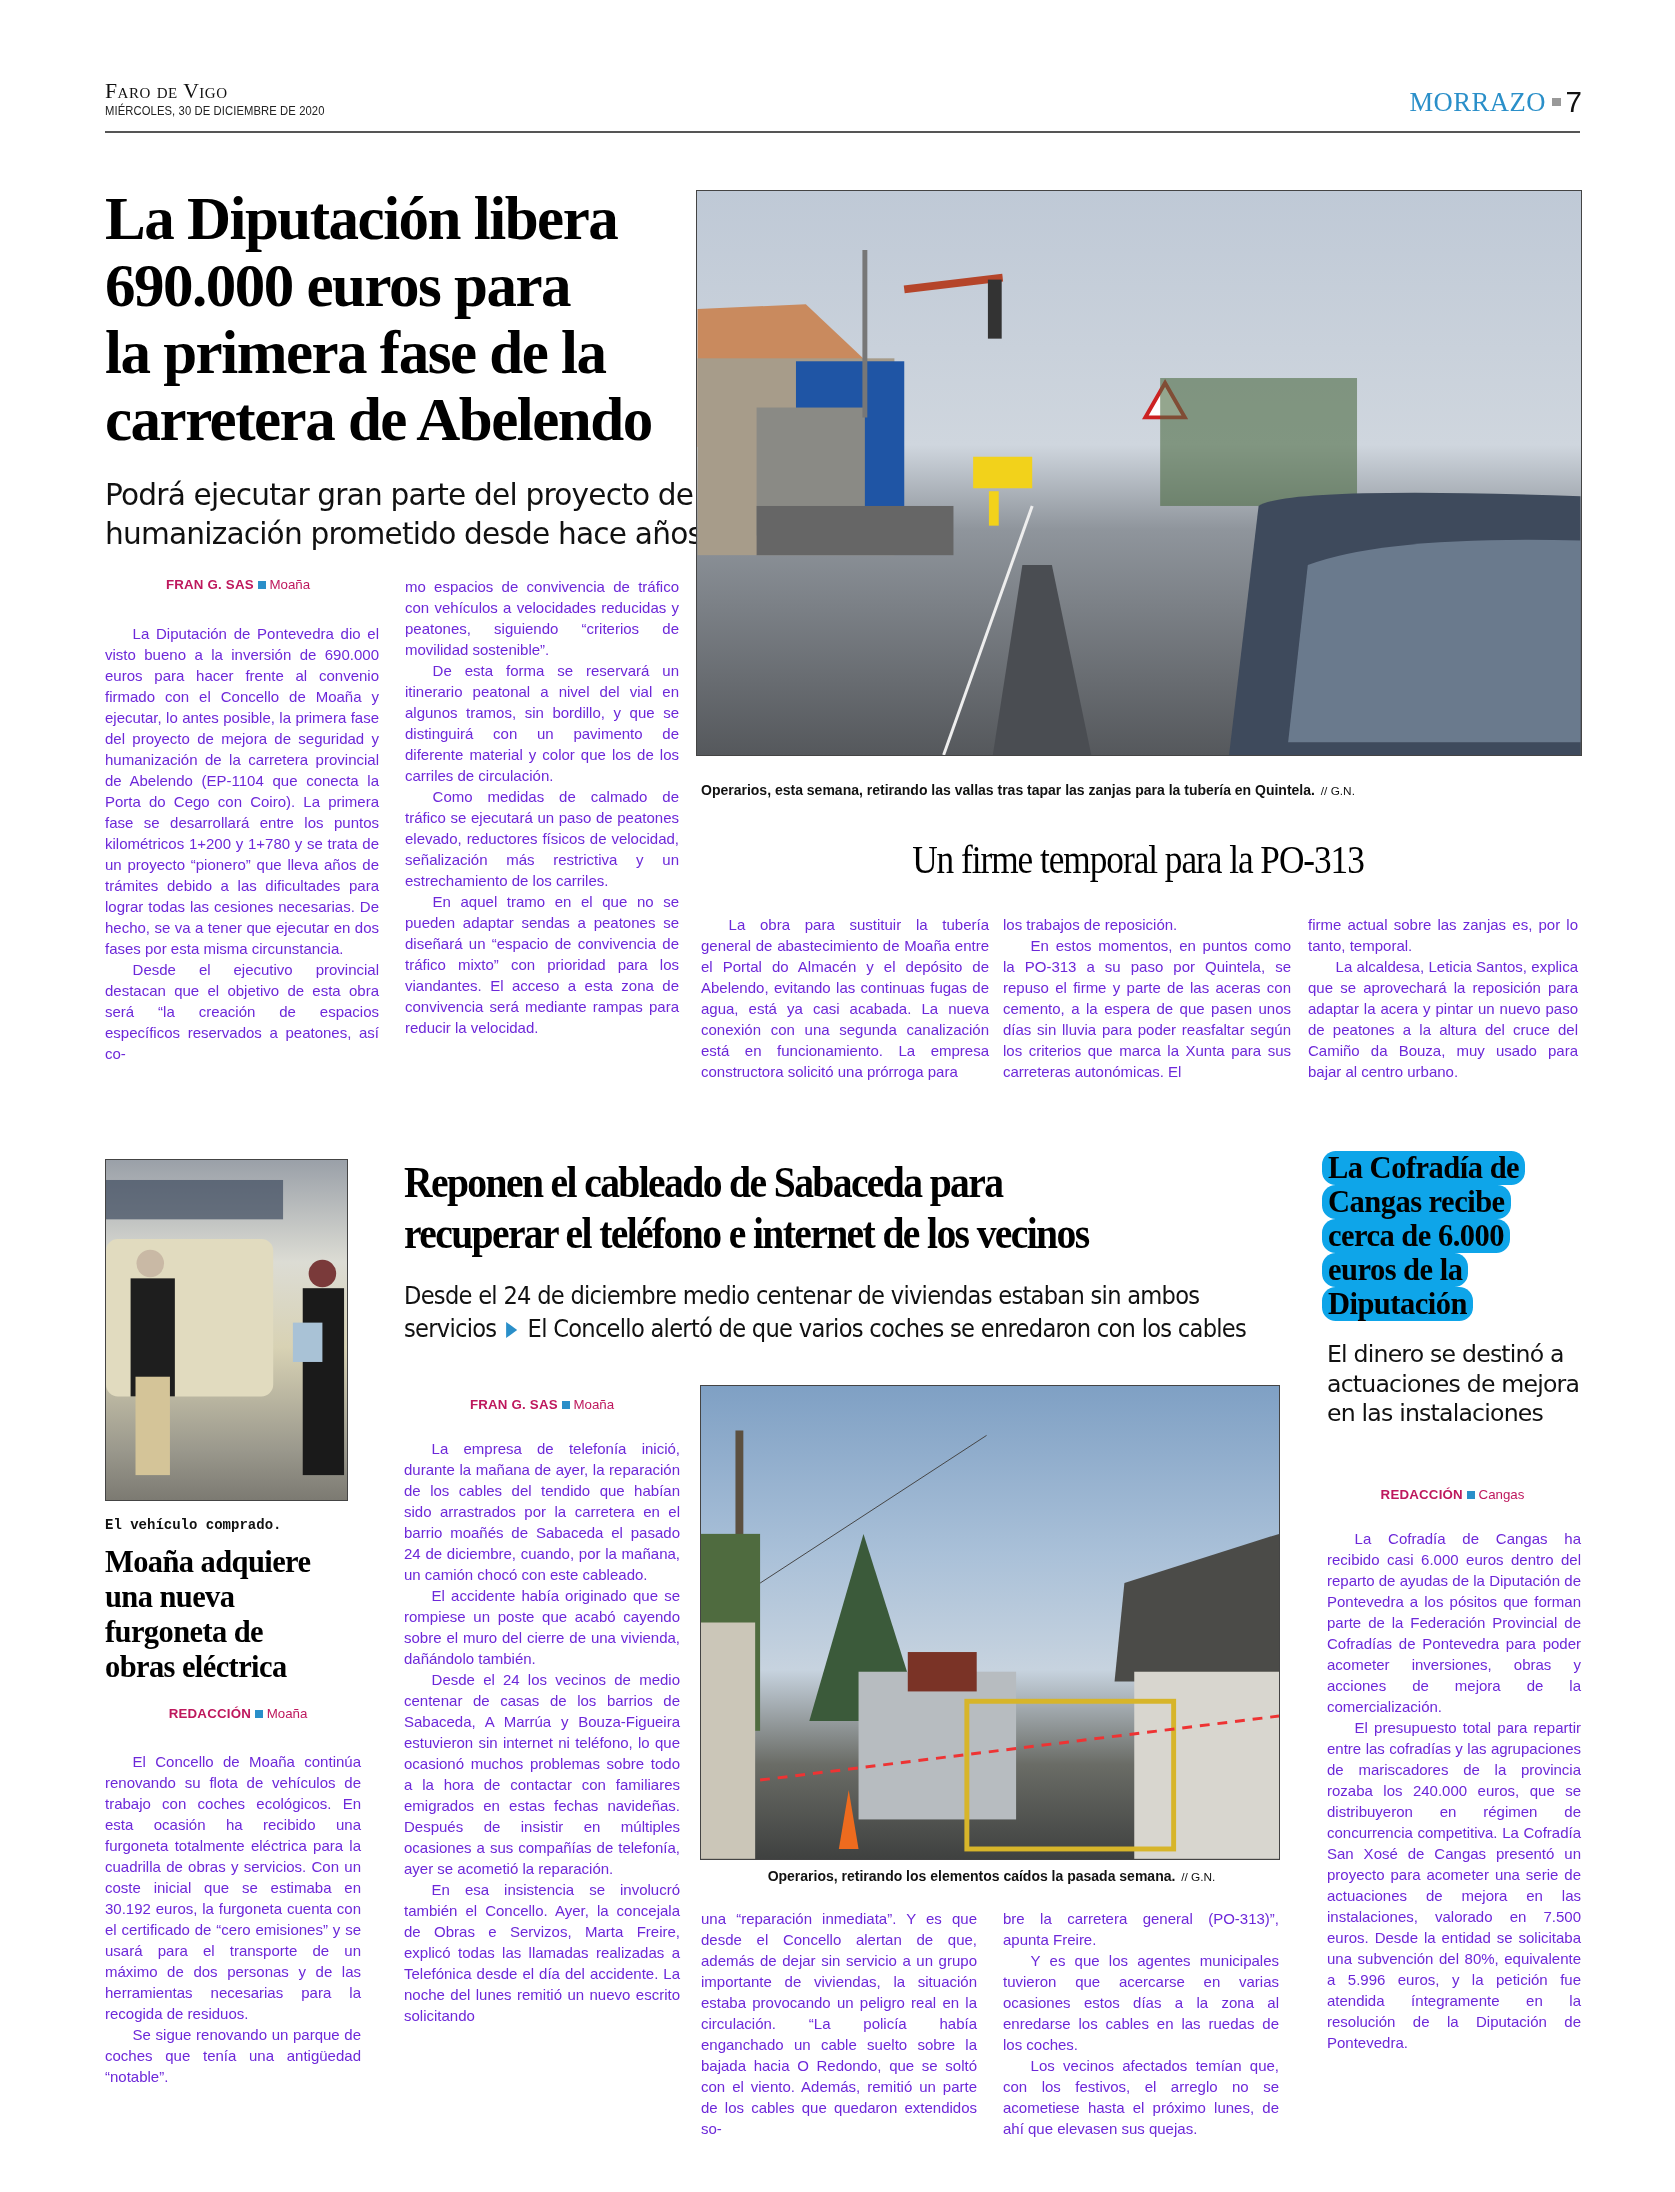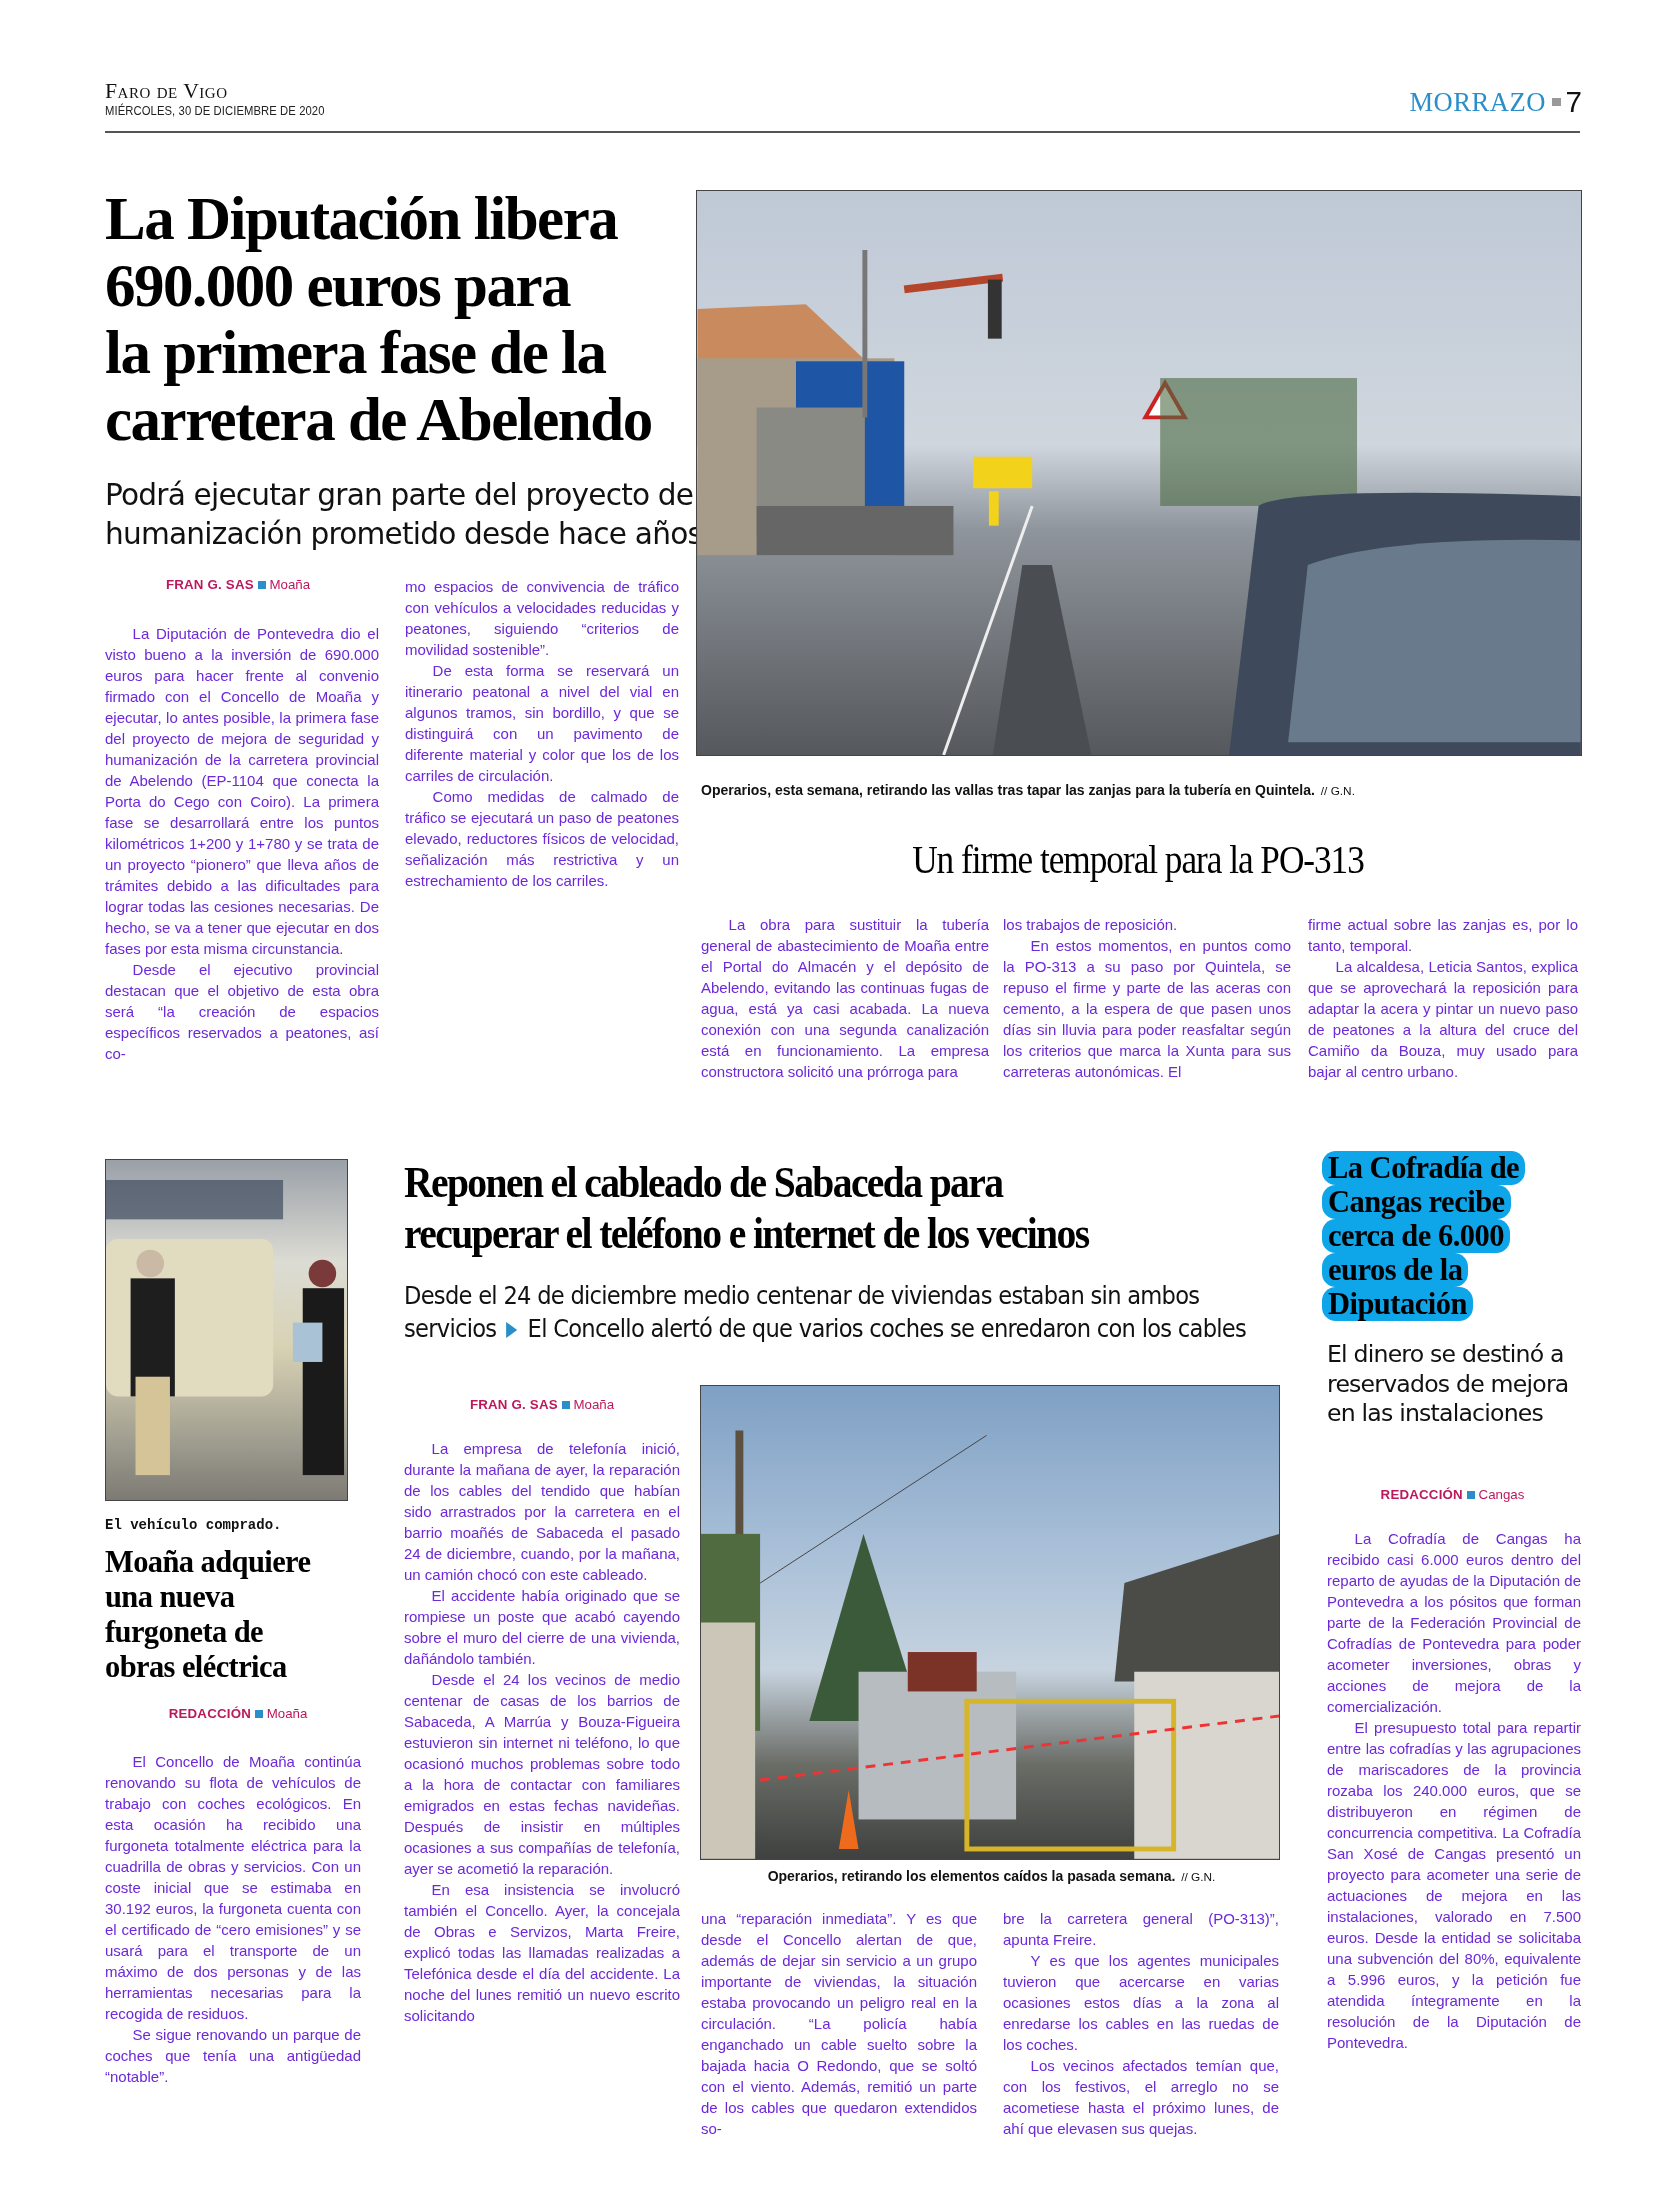--- a/index.html
+++ b/index.html
@@ -46,20 +46,21 @@
   <b>FRAN G. SAS</b><span class="sq"></span><span>Moaña</span>
 </div>
 <div class="abs body-text" style="left:105px; top:623px; width:274px;">
   <p>La Diputación de Pontevedra dio el visto bueno a la inversión de 690.000 euros para hacer frente al convenio firmado con el Concello de Moaña y ejecutar, lo antes posible, la primera fase del proyecto de mejora de seguridad y humanización de la carretera provincial de Abelendo (EP-1104 que conecta la Porta do Cego con Coiro). La primera fase se desarrollará entre los puntos kilométricos 1+200 y 1+780 y se trata de un proyecto “pionero” que lleva años de trámites debido a las dificultades para lograr todas las cesiones necesarias. De hecho, se va a tener que ejecutar en dos fases por esta misma circunstancia.</p>
   <p>Desde el ejecutivo provincial destacan que el objetivo de esta obra será “la creación de espacios específicos reservados a peatones, así co-</p>
 </div>
 <div class="abs body-text" style="left:405px; top:576px; width:274px;">
   <p class="noindent">mo espacios de convivencia de tráfico con vehículos a velocidades reducidas y peatones, siguiendo “criterios de movilidad sostenible”.</p>
   <p>De esta forma se reservará un itinerario peatonal a nivel del vial en algunos tramos, sin bordillo, y que se distinguirá con un pavimento de diferente material y color que los de los carriles de circulación.</p>
   <p>Como medidas de calmado de tráfico se ejecutará un paso de peatones elevado, reductores físicos de velocidad, señalización más restrictiva y un estrechamiento de los carriles.</p>
+  <p>En aquel tramo en el que no se pueden adaptar sendas a peatones se diseñará un “espacio de convivencia de tráfico mixto” con prioridad para los viandantes. El acceso a esta zona de convivencia será mediante rampas para reducir la velocidad.</p>
 </div>
 
 <div class="photo" style="left:696px; top:190px; width:884px; height:564px; background:linear-gradient(180deg,#bfc9d6 0%,#cfd6de 45%,#8f959c 60%,#55585c 100%);">
   <svg width="884" height="564" viewBox="0 0 897 573">
     <polygon points="0,120 110,115 200,200 0,260" fill="#c98a5e"></polygon>
     <rect x="0" y="170" width="200" height="200" fill="#a79c8a"></rect>
     <rect x="100" y="173" width="110" height="160" fill="#1f55a5"></rect>
     <rect x="60" y="220" width="110" height="130" fill="#8a8a85"></rect>
     <rect x="60" y="320" width="200" height="50" fill="#666"></rect>
     <line x1="170" y1="60" x2="170" y2="230" stroke="#777" stroke-width="5"></line>
@@ -171,21 +172,21 @@
 
 <div class="abs headline hl-yellow" style="left:1322px; top:1151px; font-size:30.5px; line-height:34px; width:266px; letter-spacing:-0.5px;">
   <div><span>La Cofradía de</span></div>
   <div><span>Cangas recibe</span></div>
   <div><span>cerca de 6.000</span></div>
   <div><span>euros de la</span></div>
   <div><span>Diputación</span></div>
 </div>
 <div class="abs subhead" style="left:1327px; top:1340px; font-size:23.6px; line-height:29.6px; width:256px;">
   <div>El dinero se destinó a</div>
-  <div>reservados de mejora</div>
+  <div>actuaciones de mejora</div>
   <div>en las instalaciones</div>
 </div>
 <div class="abs byline" style="left:1327px; top:1487px; width:251px;">
   <b>REDACCIÓN</b><span class="sq"></span><span>Cangas</span>
 </div>
 <div class="abs body-text" style="left:1327px; top:1528px; width:254px;">
   <p>La Cofradía de Cangas ha recibido casi 6.000 euros dentro del reparto de ayudas de la Diputación de Pontevedra a los pósitos que forman parte de la Federación Provincial de Cofradías de Pontevedra para poder acometer inversiones, obras y acciones de mejora de la comercialización.</p>
   <p>El presupuesto total para repartir entre las cofradías y las agrupaciones de mariscadores de la provincia rozaba los 240.000 euros, que se distribuyeron en régimen de concurrencia competitiva. La Cofradía San Xosé de Cangas presentó un proyecto para acometer una serie de actuaciones de mejora en las instalaciones, valorado en 7.500 euros. Desde la entidad se solicitaba una subvención del 80%, equivalente a 5.996 euros, y la petición fue atendida íntegramente en la resolución de la Diputación de Pontevedra.</p>
 </div>
 

